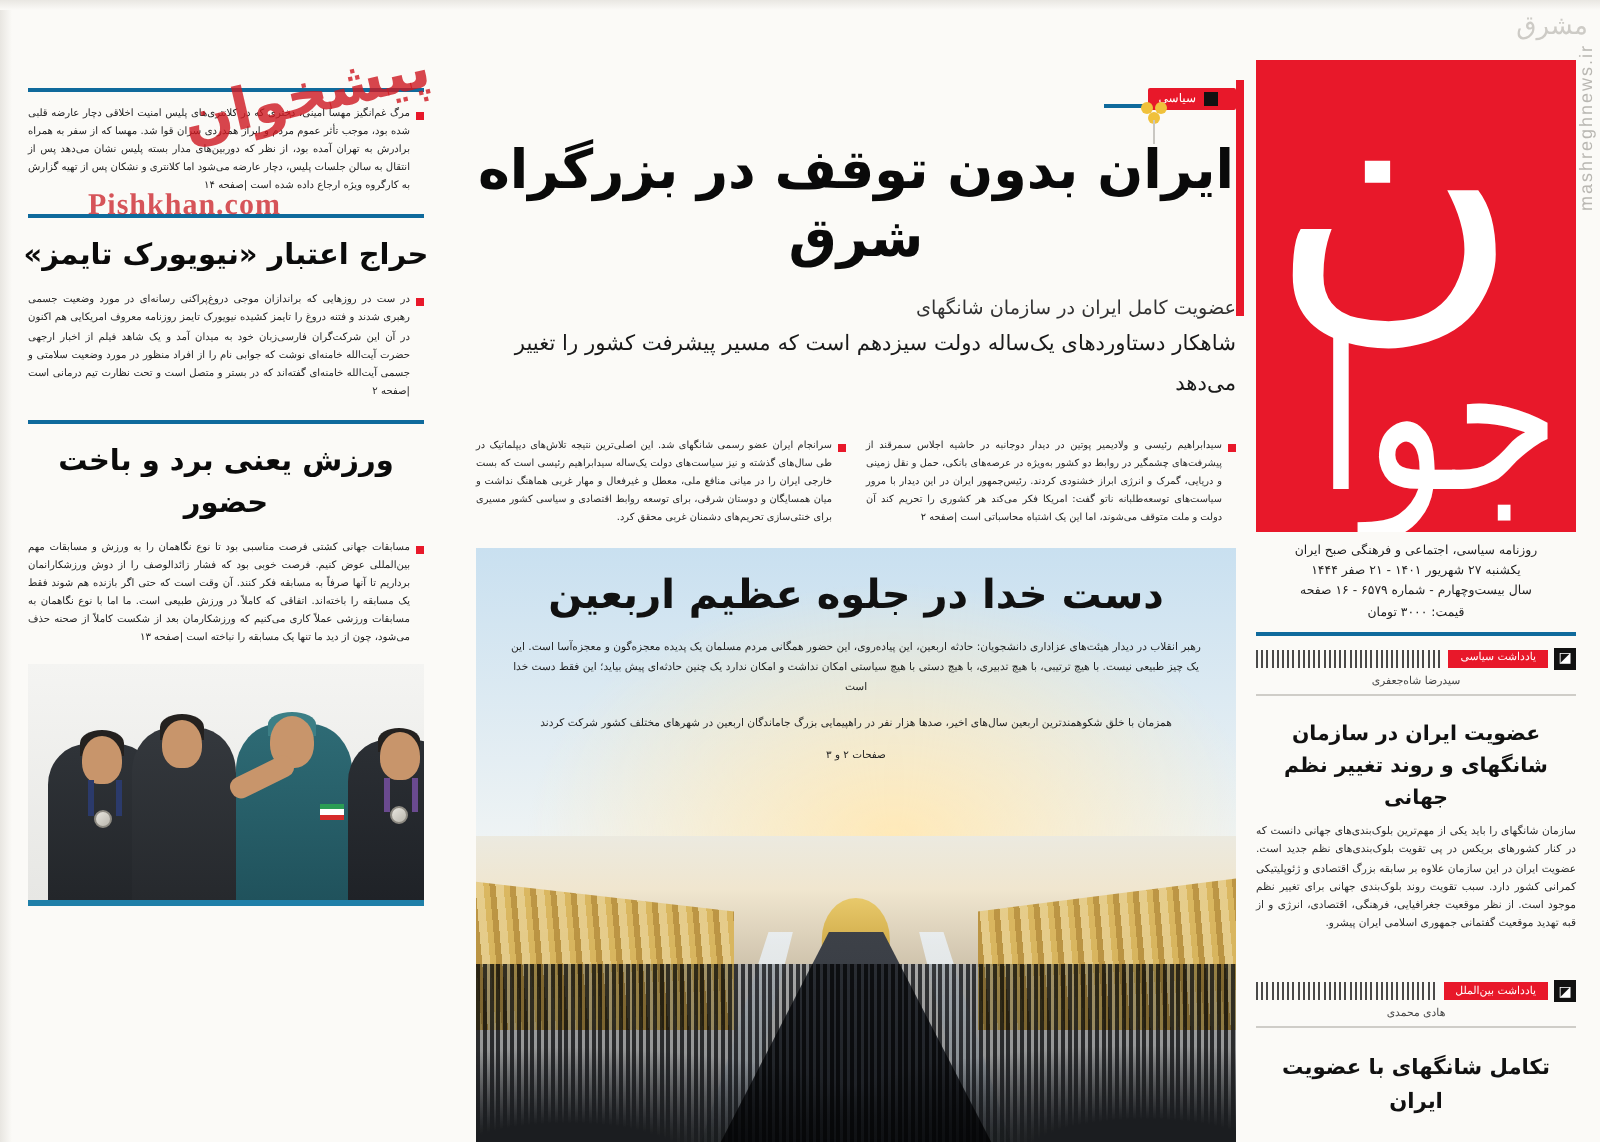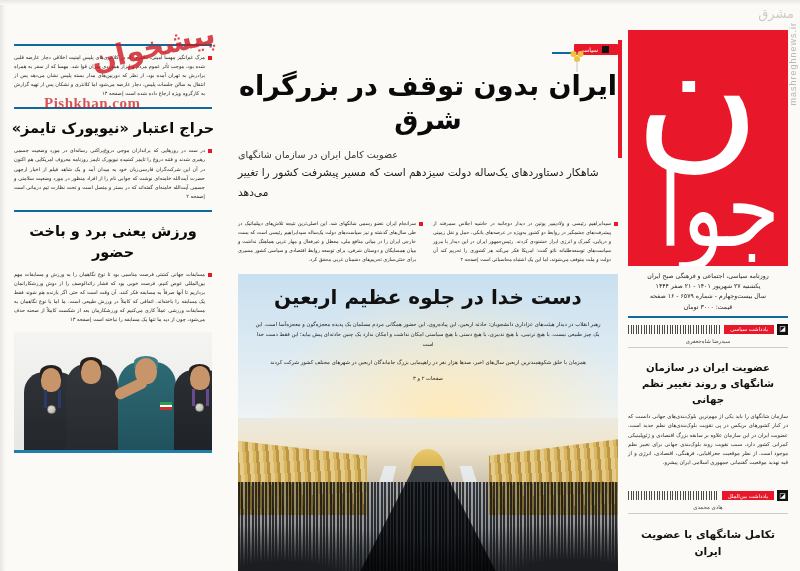--- a/index.html
+++ b/index.html
@@ -163,21 +163,21 @@
   .main-headline {
     text-align: center;
     font-size: 27px;
     font-weight: bold;
     color: #0a0a0a;
     line-height: 1.25;
     margin: 14px 0 0;
     letter-spacing: -0.5px;
   }
   .main-sub {
-    text-align: left;
+    text-align: right;
     font-size: 9.6px;
     color: #333;
     line-height: 1.85;
     margin-top: 9px;
   }
   .main-sub .l2 { font-size: 10.6px; color: #1a1a1a; }
 
   .lead-cols {
     display: flex;
     gap: 10px;

